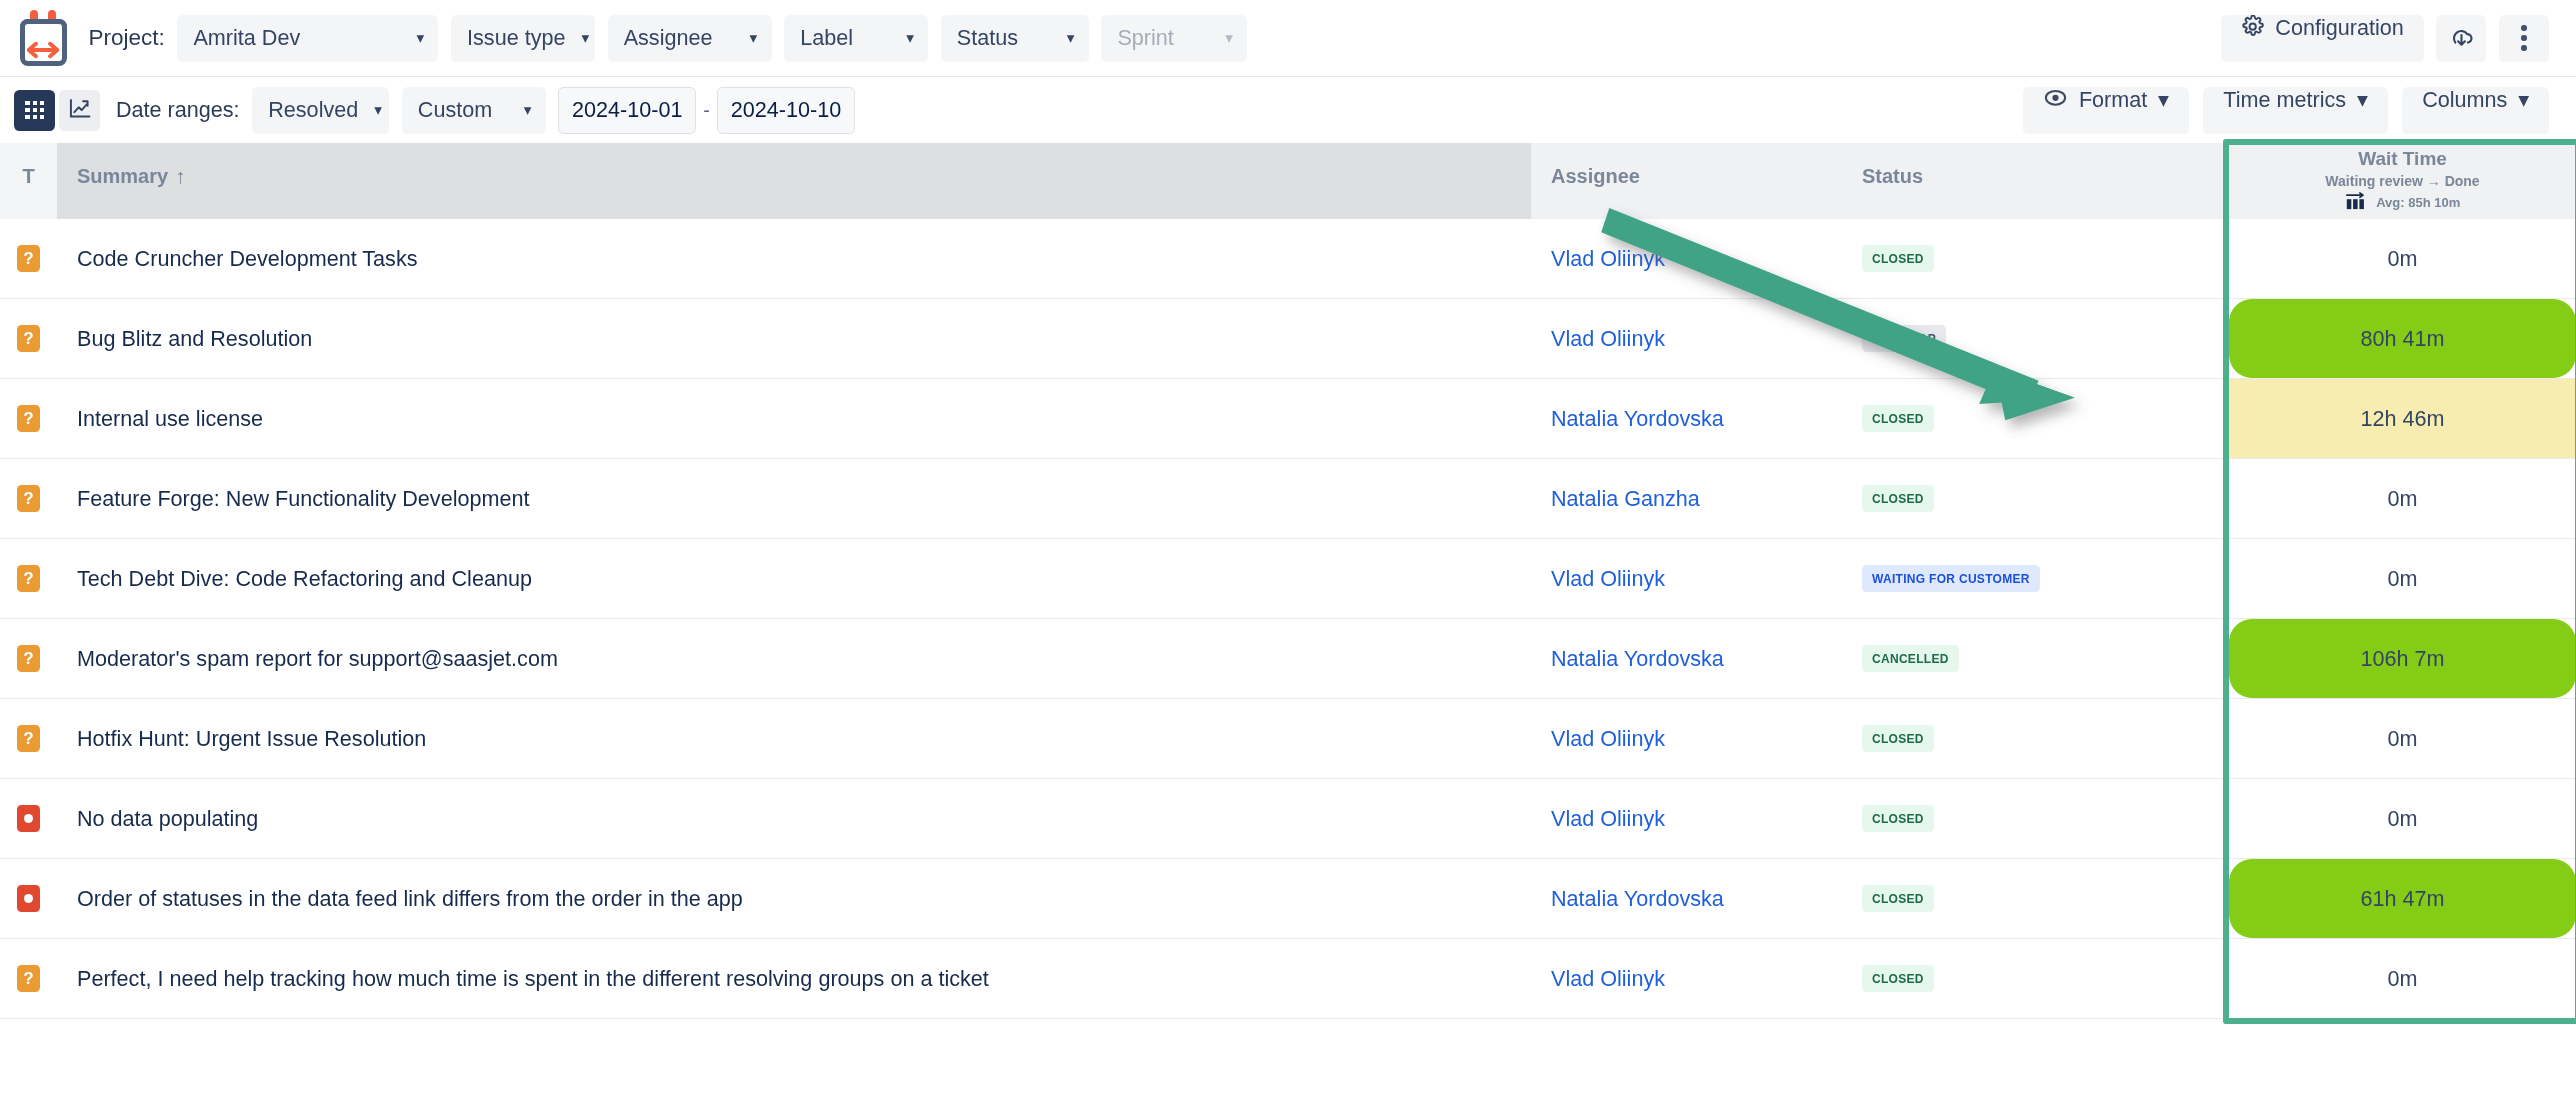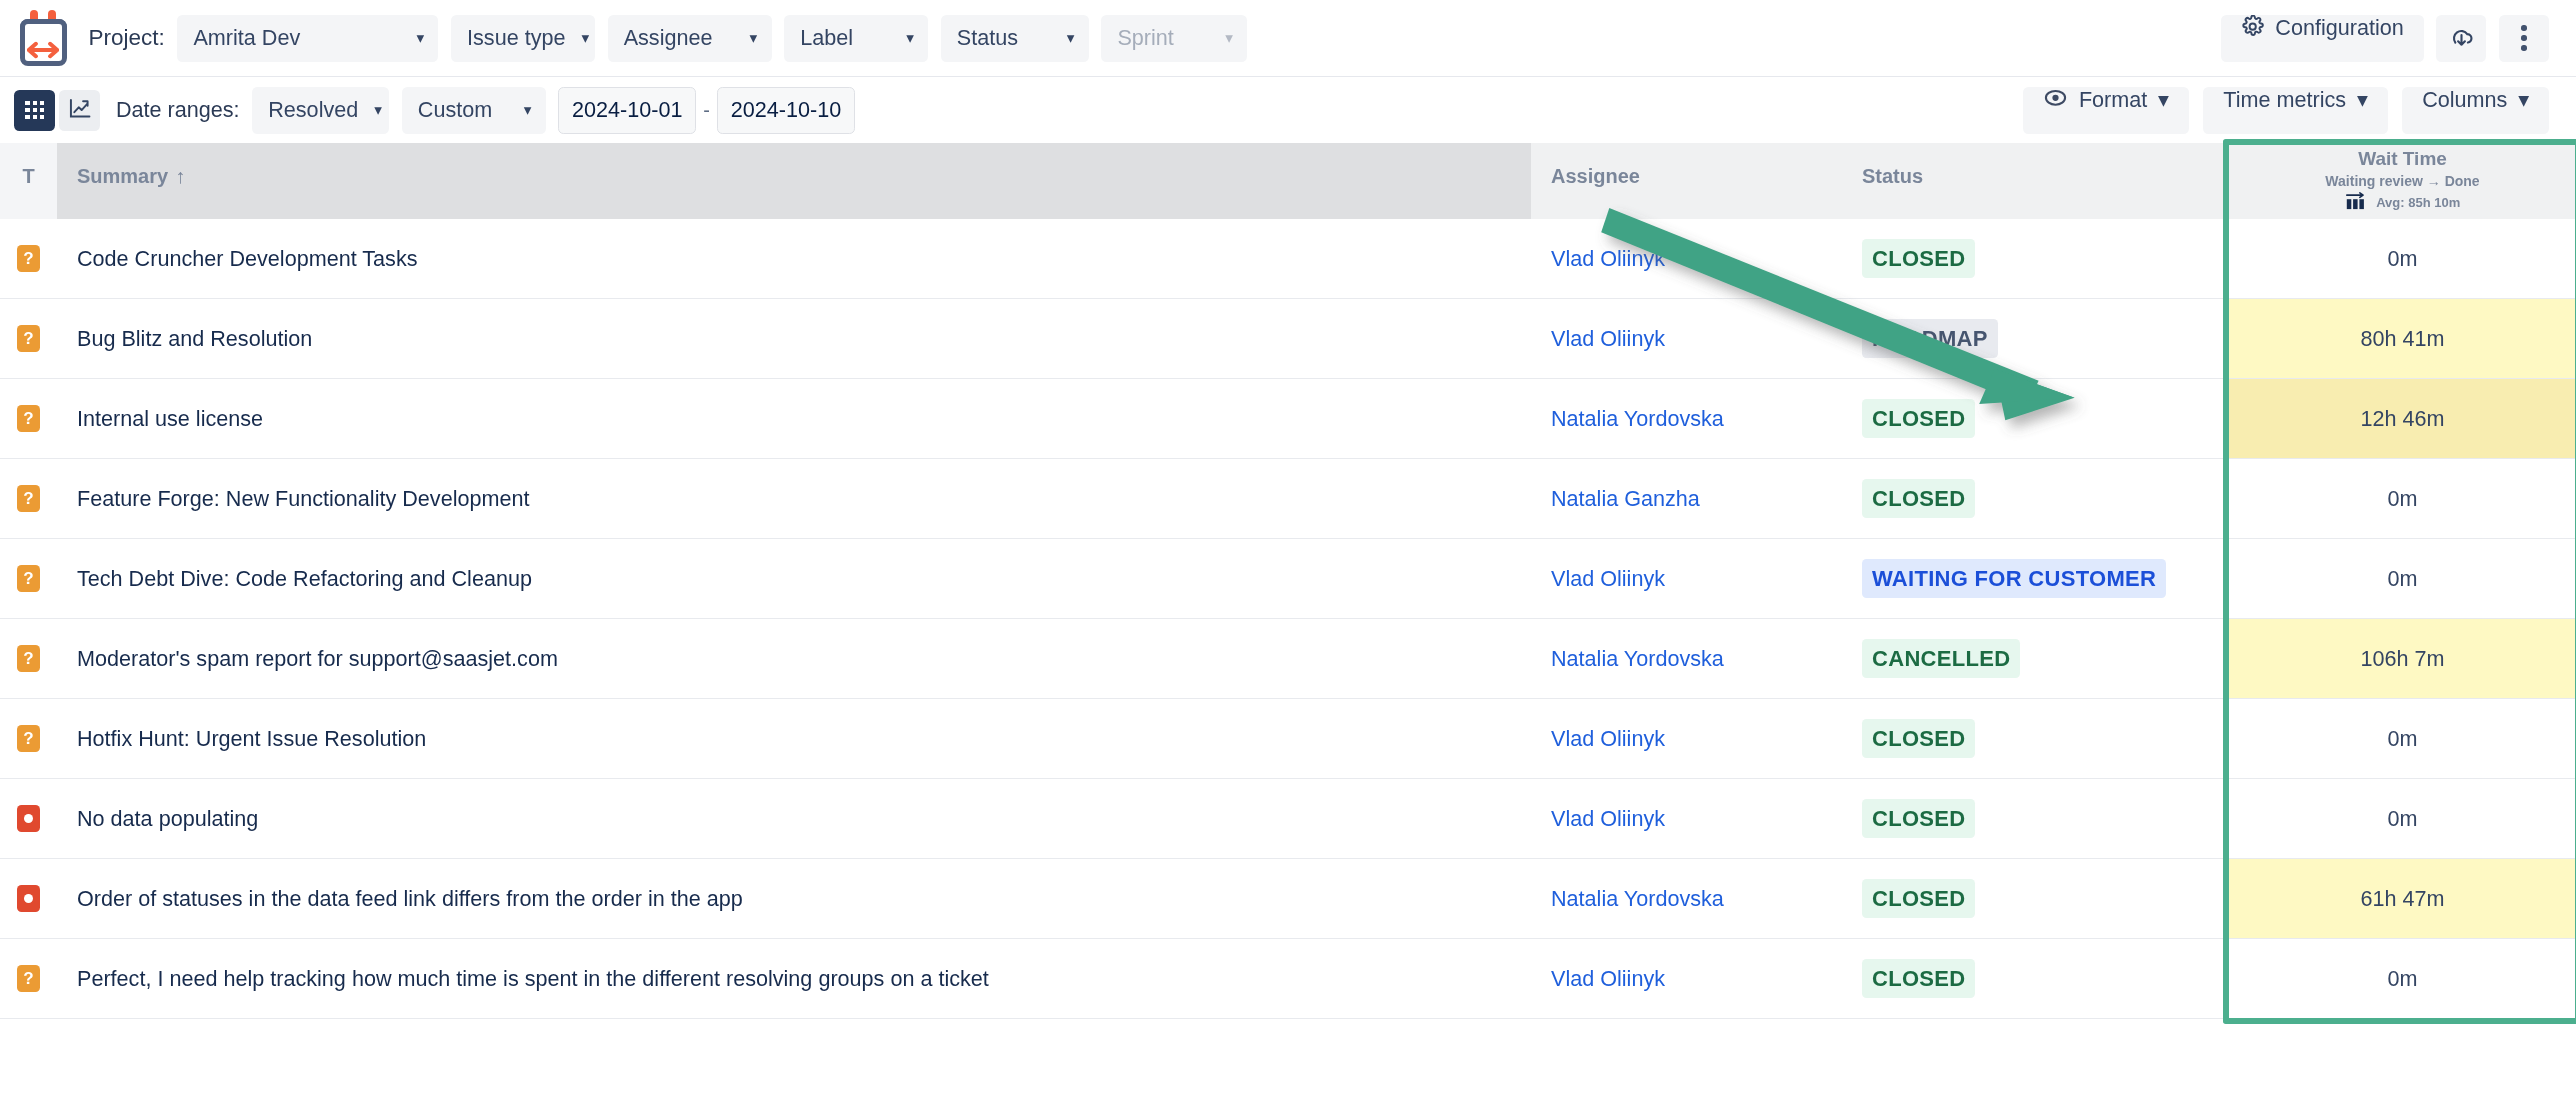--- a/index.html
+++ b/index.html
@@ -142,30 +142,30 @@
     width: 23.4px; height: 27px; border-radius: 4.5px;
     display:flex; align-items:center; justify-content:center;
     color:#fff; font-size: 17px; font-weight:700;
   }
   .typeicon.task { background:#eb9b34; }
   .typeicon.bug  { background:#e0492f; }
   .bugdot { width: 9px; height: 9px; border-radius:50%; background:#fff; }
 
   .badge {
     display:inline-flex; align-items:center;
-    font-size: 22px; font-weight: 700; letter-spacing: 0.3px;
+    font-size: 12px; font-weight: 700; letter-spacing: 0.3px;
     border-radius: 4.5px; padding: 6.3px 10px; white-space: nowrap;
   }
   .badge.green { background:#e6f7ee; color:#1c6b43; }
   .badge.gray  { background:#e8eaef; color:#46556f; }
   .badge.blue  { background:#dfe9fd; color:#1b4fd8; }
 
   .wcell { width:100%; height:100%; display:flex; align-items:center; justify-content:center; }
   .wcell.w-white { background:#ffffff; }
-  .wcell.w-red   { background:#fef9c3; }
+  .wcell.w-red   { background:#84cc16;border-radius:23px; }
   .wcell.w-yellow{ background:#f8edb0; }
 
   
   .greenbox {
     position:absolute; pointer-events:none;
     border: 6.3px solid #4caf8e; border-radius: 2.7px;
     z-index: 5;
   }
   
   .annot { position:absolute; left:0; top:0; width:2576px; height:1098px; pointer-events:none; z-index:6; }

